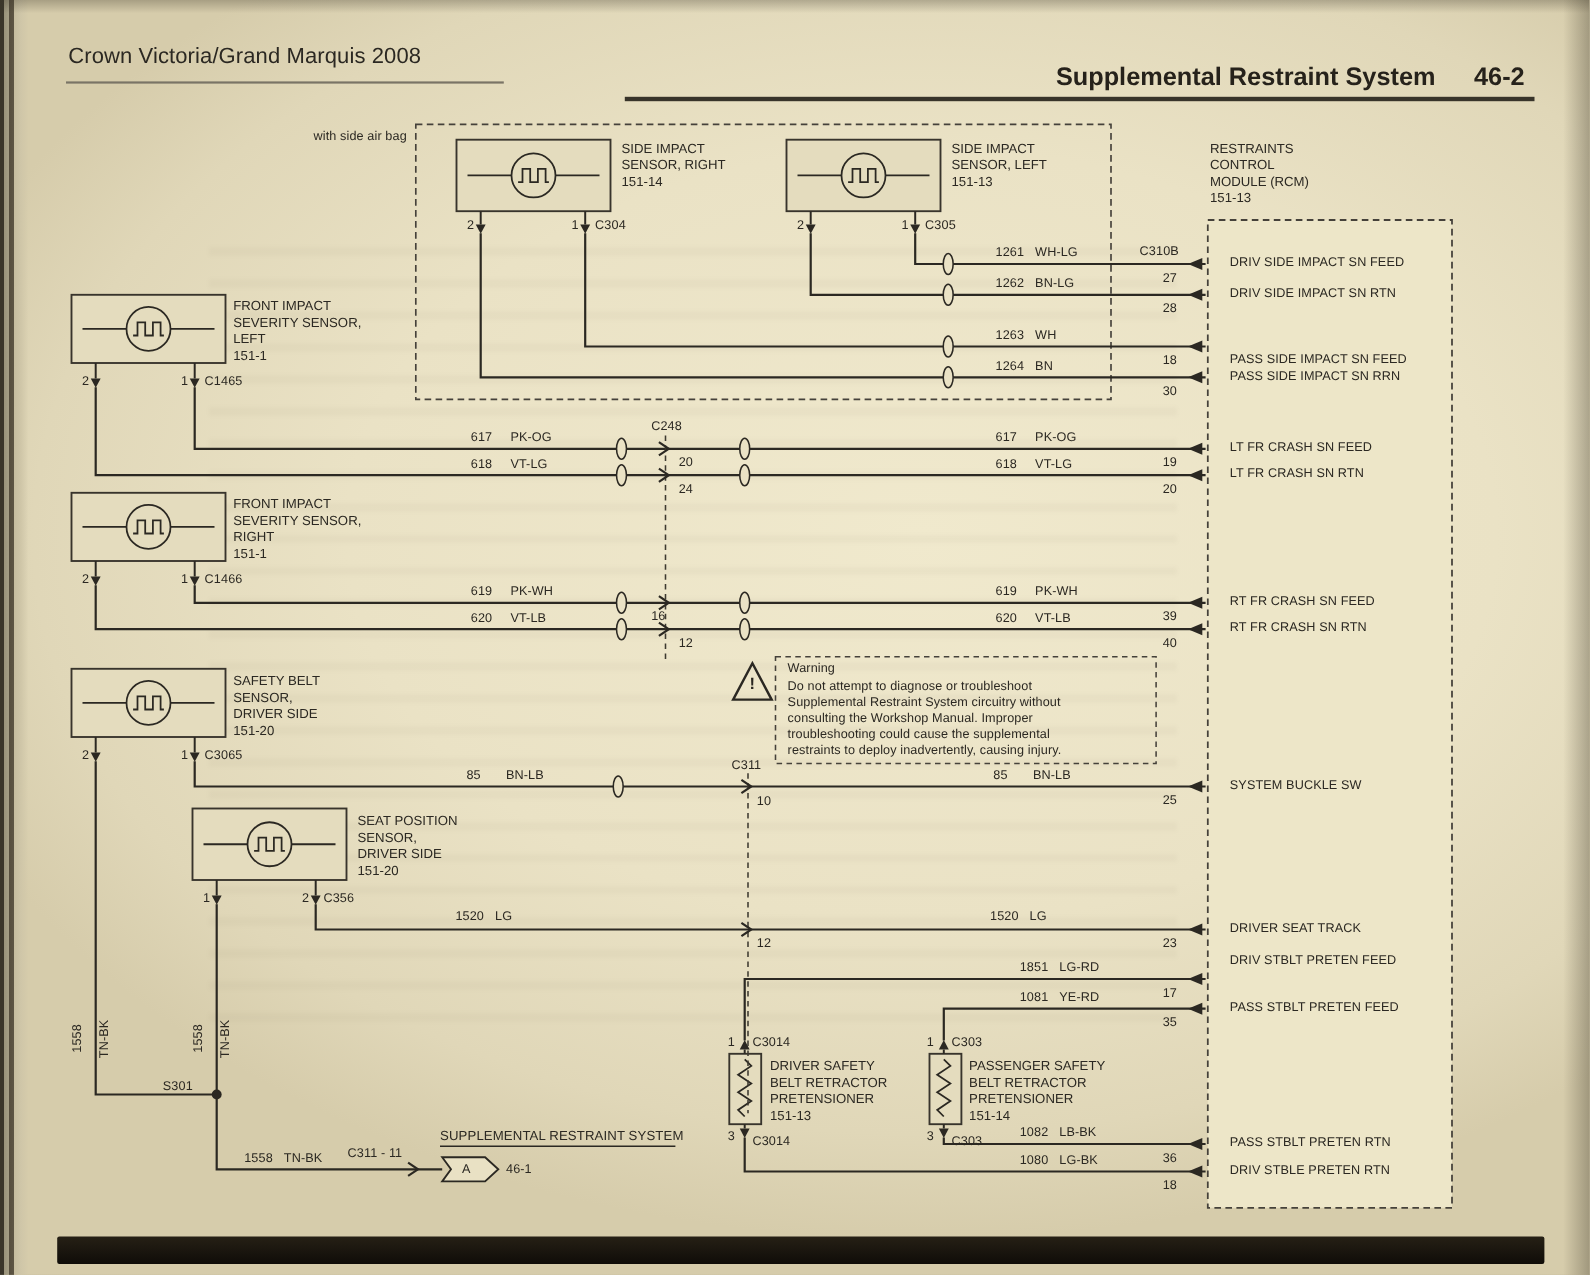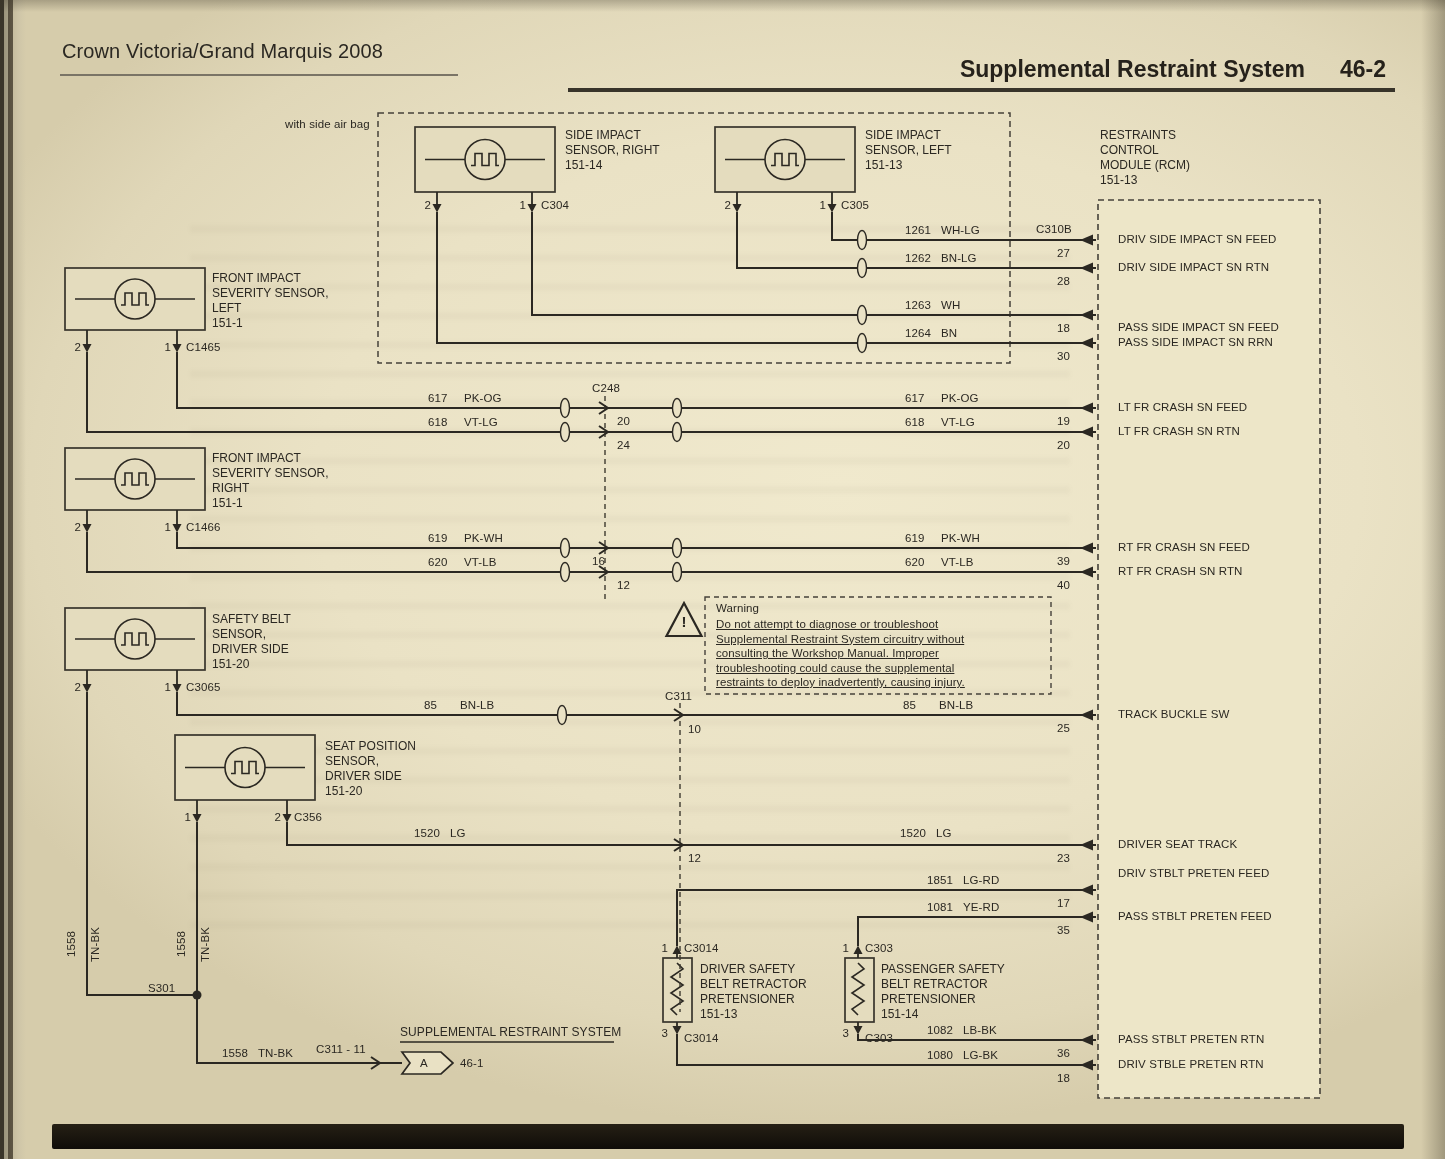--- a/index.html
+++ b/index.html
@@ -21,21 +21,21 @@
   .hdr-page{position:absolute;left:1340px;top:56px;font-size:23px;font-weight:bold;color:#26221b;}
   .hdr-rule-r{position:absolute;left:568px;top:88px;width:827px;height:4px;background:#38342a;}
   svg{position:absolute;left:0;top:0;}
   .lb{position:absolute;font-size:11.5px;line-height:14px;letter-spacing:.1px;white-space:nowrap;color:#2b2822;}
   .nm{position:absolute;font-size:12px;line-height:15px;white-space:pre-line;color:#2b2822;}
   .wire{display:flex;justify-content:flex-end;}
   .wire span:first-child{display:inline-block;min-width:36px;}
   .pnum{width:12px;text-align:right;}
   .rpin{width:30px;text-align:right;}
   .vert{transform:rotate(-90deg);transform-origin:0 0;}
-  .warn-body{white-space:pre-line;line-height:14.6px;text-decoration:underline;}
+  .warn-body{white-space:pre-line;line-height:14.6px;}
   .excl{font-weight:bold;font-size:15px;text-align:center;}
   .flagA{text-align:center;width:40px;}
 </style>
 </head>
 <body>
 
 <div class="page">
   <div class="ghost"></div>
 
   <div class="hdr-model lb" style="font-size:20px">Crown Victoria/Grand Marquis 2008</div>
@@ -365,21 +365,21 @@
 restraints to deploy inadvertently, causing injury.</div>
 
   <div class="lb" style="left:1118px;top:232px">DRIV SIDE IMPACT SN FEED</div>
   <div class="lb" style="left:1118px;top:260px">DRIV SIDE IMPACT SN RTN</div>
   <div class="lb" style="left:1118px;top:320px">PASS SIDE IMPACT SN FEED</div>
   <div class="lb" style="left:1118px;top:335px">PASS SIDE IMPACT SN RRN</div>
   <div class="lb" style="left:1118px;top:400px">LT FR CRASH SN FEED</div>
   <div class="lb" style="left:1118px;top:424px">LT FR CRASH SN RTN</div>
   <div class="lb" style="left:1118px;top:540px">RT FR CRASH SN FEED</div>
   <div class="lb" style="left:1118px;top:564px">RT FR CRASH SN RTN</div>
-  <div class="lb" style="left:1118px;top:707px">TRACK BUCKLE SW</div>
+  <div class="lb" style="left:1118px;top:707px">SYSTEM BUCKLE SW</div>
   <div class="lb" style="left:1118px;top:837px">DRIVER SEAT TRACK</div>
   <div class="lb" style="left:1118px;top:866px">DRIV STBLT PRETEN FEED</div>
   <div class="lb" style="left:1118px;top:909px">PASS STBLT PRETEN FEED</div>
   <div class="lb" style="left:1118px;top:1032px">PASS STBLT PRETEN RTN</div>
   <div class="lb" style="left:1118px;top:1057px">DRIV STBLE PRETEN RTN</div>
 
   <div class="lb rpin" style="left:1040px;top:246px">27</div>
   <div class="lb rpin" style="left:1040px;top:274px">28</div>
   <div class="lb rpin" style="left:1040px;top:321px">18</div>
   <div class="lb rpin" style="left:1040px;top:349px">30</div>

